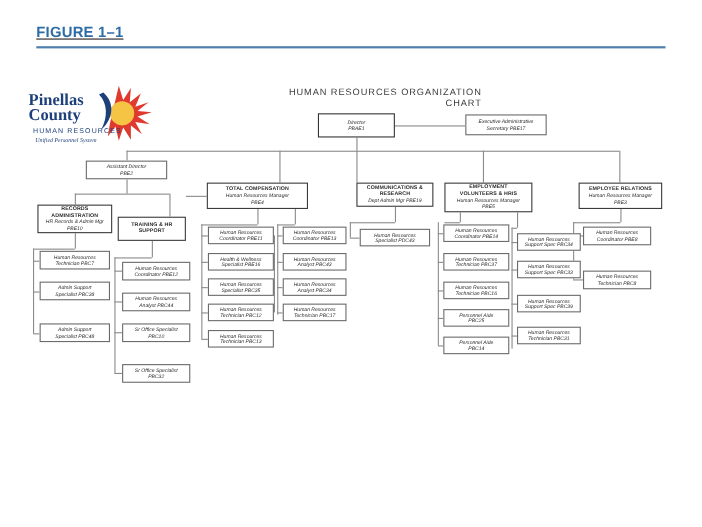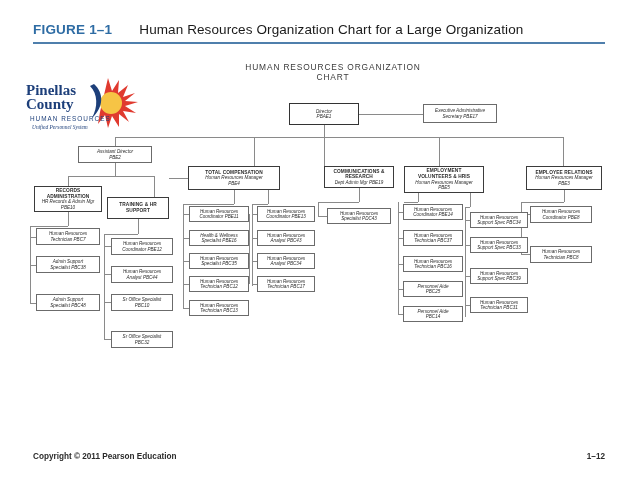--- a/index.html
+++ b/index.html
@@ -5,29 +5,29 @@
   html,body{margin:0;padding:0;}
   body{
     width:638px;height:479px;background:#ffffff;overflow:hidden;
     font-family:"Liberation Sans", sans-serif;color:#231f20;
     -webkit-font-smoothing:antialiased;
   }
   .slide{position:relative;width:638px;height:479px;}
 
   
   .hdr{position:absolute;left:33px;top:22px;width:572px;}
-  .hdr-line{display:flex;align-items:baseline;gap:27px;white-space:nowrap;}
+  .hdr-line{display:flex;align-items:baseline;gap:13px;white-space:nowrap;text-decoration:underline;}
   .fig-label{color:#2e6ca4;font-weight:bold;font-size:13.5px;letter-spacing:.2px;}
   .fig-title{color:#1a1a1a;font-size:13.5px;letter-spacing:.1px;}
   .hdr-rule{margin-top:5px;height:2px;background:#4f7fac;width:572px;}
 
   
   .chart{position:absolute;left:0;top:62px;width:638px;height:370px;}
   .chart-title{
-    position:absolute;left:228px;top:0;width:210px;text-align:center;
+    position:absolute;left:228px;top:16px;width:210px;text-align:right;
     font-size:8.4px;letter-spacing:.85px;color:#3a3a3a;
   }
 
   
   .logo{position:absolute;left:20px;top:12px;width:118px;height:72px;}
   .logo svg{display:block;}
 
   
   .bx{
     position:absolute;box-sizing:border-box;background:#ffffff;
@@ -53,21 +53,20 @@
        font-size:8.2px;font-weight:bold;color:#2b2b2b;}
 </style>
 </head>
 <body>
 
 <div class="slide">
 
   <div class="hdr">
     <div class="hdr-line">
       <span class="fig-label">FIGURE 1–1</span>
-      <span class="fig-title">Human Resources Organization Chart for a Large Organization</span>
     </div>
     <div class="hdr-rule"></div>
   </div>
 
   <div class="chart">
 
     <div class="logo">
       <svg width="118" height="72" viewBox="0 0 118 72" xmlns="http://www.w3.org/2000/svg">
         <g>
           <path d="M88 4 L92 17 L99 6 L98 19 L108 11 L103 23 L115 19 L105 27 L118 28 L105 32 L116 39 L103 37 L109 48 L99 40 L99 53 L92 42 L88 54 L85 41 L78 50 L80 38 Z" fill="#e03a2f"></path>
@@ -330,18 +329,14 @@
       <div class="t1">Human Resources</div>
       <div class="t2">Coordinator  PBE8</div>
     </div>
     <div class="bx" style="left:530px;top:184px;width:62px;height:17px;">
       <div class="t1">Human Resources</div>
       <div class="t2">Technician  PBC8</div>
     </div>
 
   </div>
 
-  <div class="ftr">
-    <span>Copyright © 2011 Pearson Education</span>
-    <span>1–12</span>
-  </div>
 
 </div>
 
 </body></html>

